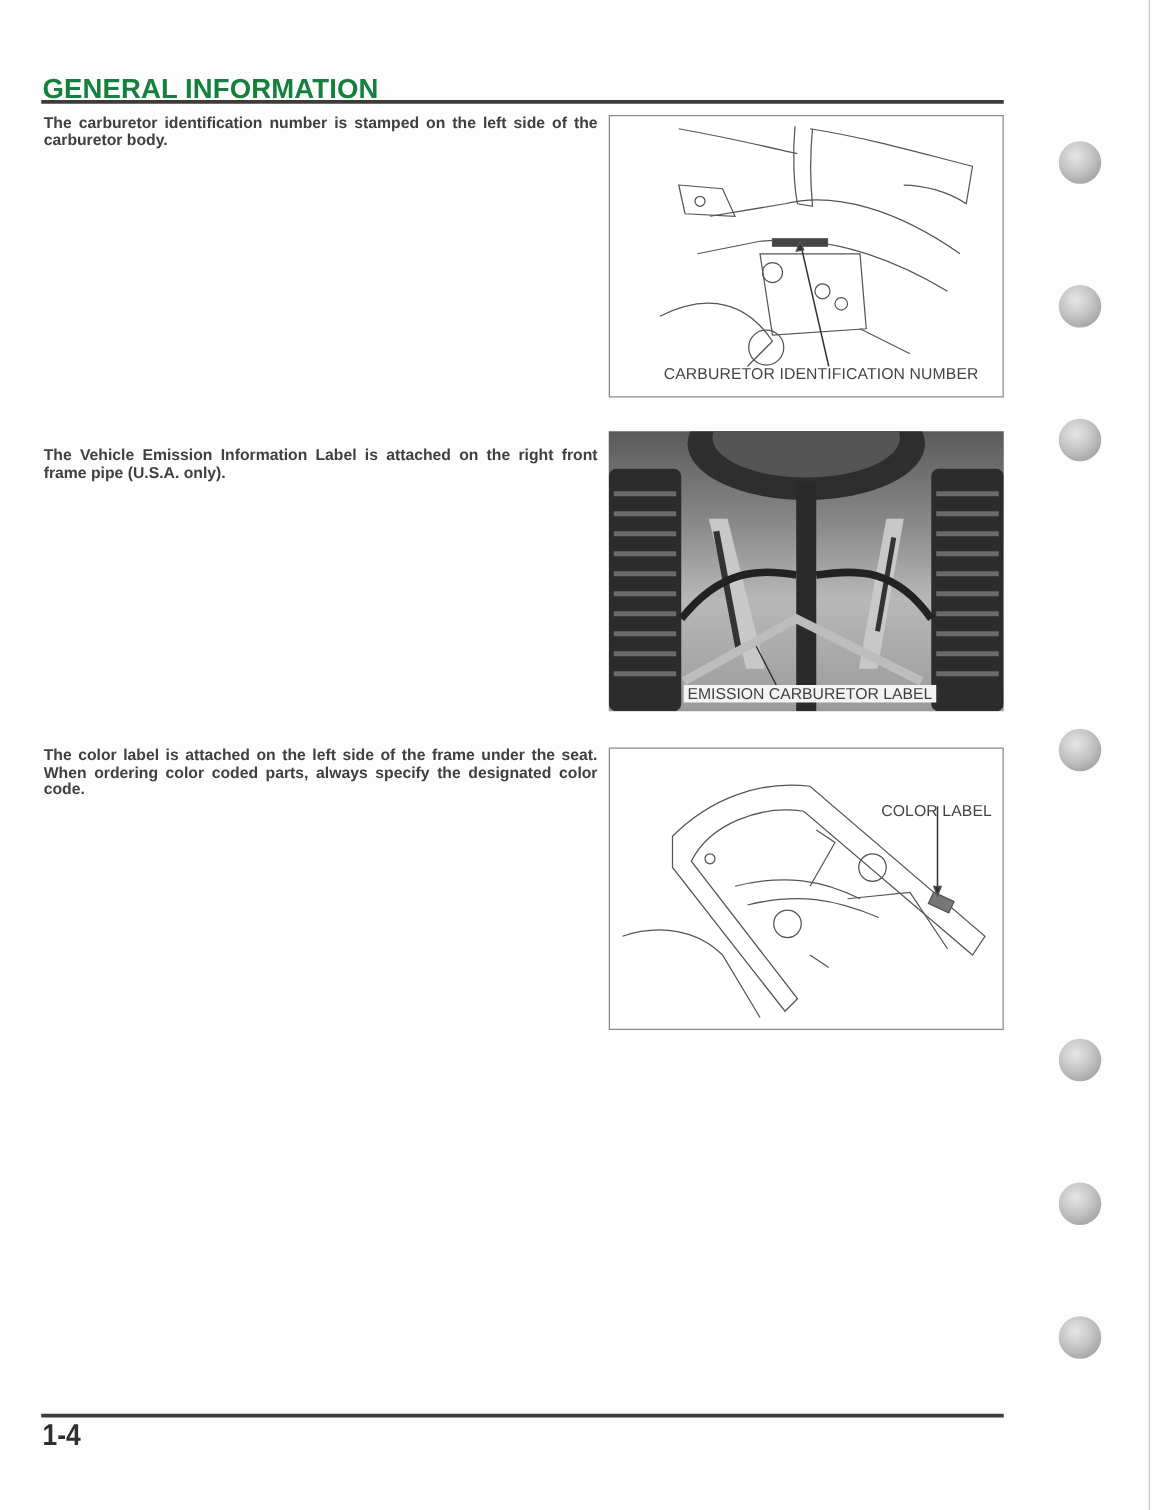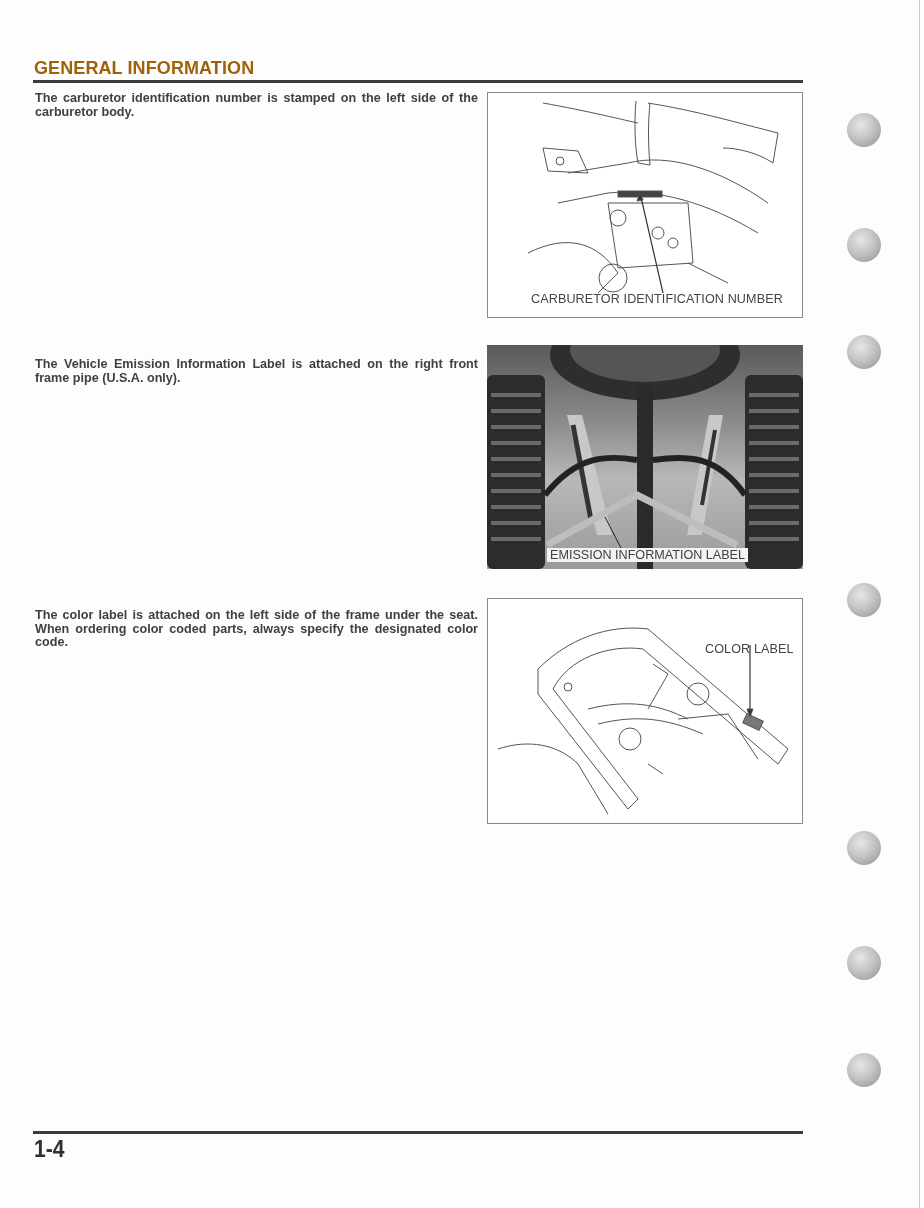--- a/index.html
+++ b/index.html
@@ -3,30 +3,30 @@
 <meta charset="utf-8">
 <style>
   html, body { margin:0; padding:0; }
   body {
     width:924px; height:1208px; position:relative; overflow:hidden;
     background:#fdfdfd; color:#3a3a3a;
     font-family:"Liberation Sans", sans-serif;
   }
   .heading {
     position:absolute; left:34px; top:58px;
-    font-weight:bold; font-size:18px; color:#a16207; letter-spacing:0.1px;
+    font-weight:bold; font-size:22px; color:#15803d; letter-spacing:0.1px;
   }
   .rule-top {
     position:absolute; left:33px; top:80px; width:770px; height:3px; background:#3c3c3c;
   }
   .para {
     position:absolute; left:35px; width:443px;
     font-size:12.6px; line-height:13.5px; color:#404040; text-align:justify;font-weight:bold;
   }
-  .para.last-left { text-align-last:left;margin-top:11px; }
+  .para.last-left { text-align-last:left; }
   .figure {
     position:absolute; left:487px; width:314px;
     border:1px solid #8a8a8a; background:#fff; overflow:hidden;
   }
   .fig-caption {
     position:absolute; font-size:12.6px; color:#444; white-space:nowrap; letter-spacing:0.1px;
   }
   .photo {
     position:absolute; left:487px; top:345px; width:316px; height:224px;
     background:linear-gradient(180deg,#5a5a5a 0%,#8c8c8c 35%,#b8b8b8 60%,#9a9a9a 100%);
@@ -97,21 +97,21 @@
     </g>
     <path d="M80 70 L110 190 L125 190 L95 70 Z" fill="#c8c8c8"></path>
     <path d="M222 70 L200 190 L215 190 L236 70 Z" fill="#c8c8c8"></path>
     <path d="M86 80 L104 175" stroke="#333" stroke-width="5"></path>
     <path d="M228 85 L215 160" stroke="#333" stroke-width="4"></path>
     <path d="M58 150 C90 110 120 110 150 115" stroke="#222" stroke-width="6" fill="none"></path>
     <path d="M258 150 C230 110 200 110 166 115" stroke="#222" stroke-width="6" fill="none"></path>
     <path d="M60 200 L150 150 L250 200" stroke="#bdbdbd" stroke-width="7" fill="none"></path>
     <path d="M118 172 L135 205" stroke="#222" stroke-width="1"></path>
   </svg>
-  <div class="photo-caption">EMISSION INFORMATION LABEL</div>
+  <div class="photo-caption">EMISSION CARBURETOR LABEL</div>
 </div>
 
 <div class="para last-left" style="top:598px;">The color label is attached on the left side of the frame under the seat. When ordering color coded parts, always specify the designated color code.</div>
 <div class="figure" style="top:598px;height:224px;">
   <svg width="314" height="224" viewBox="0 0 314 224" fill="none" stroke="#555" stroke-width="1">
     <path d="M50 70 C80 40 120 25 160 30 L300 150 L290 165 L155 50 C120 45 80 60 65 90 L150 200 L140 210 L50 95 Z"></path>
     <circle cx="80" cy="88" r="4"></circle>
     <path d="M100 110 C140 100 170 105 200 120"></path>
     <path d="M110 125 C150 115 180 120 215 135"></path>
     <circle cx="210" cy="95" r="11"></circle>

